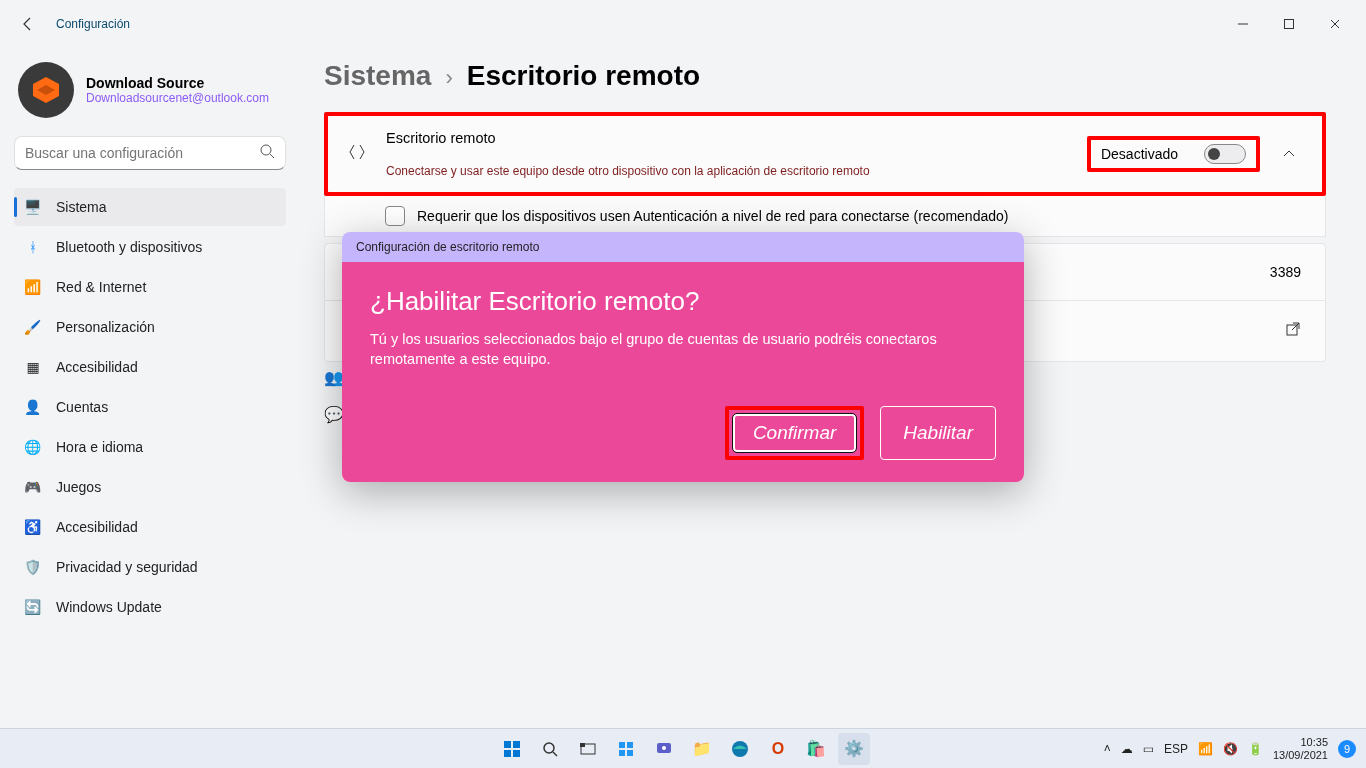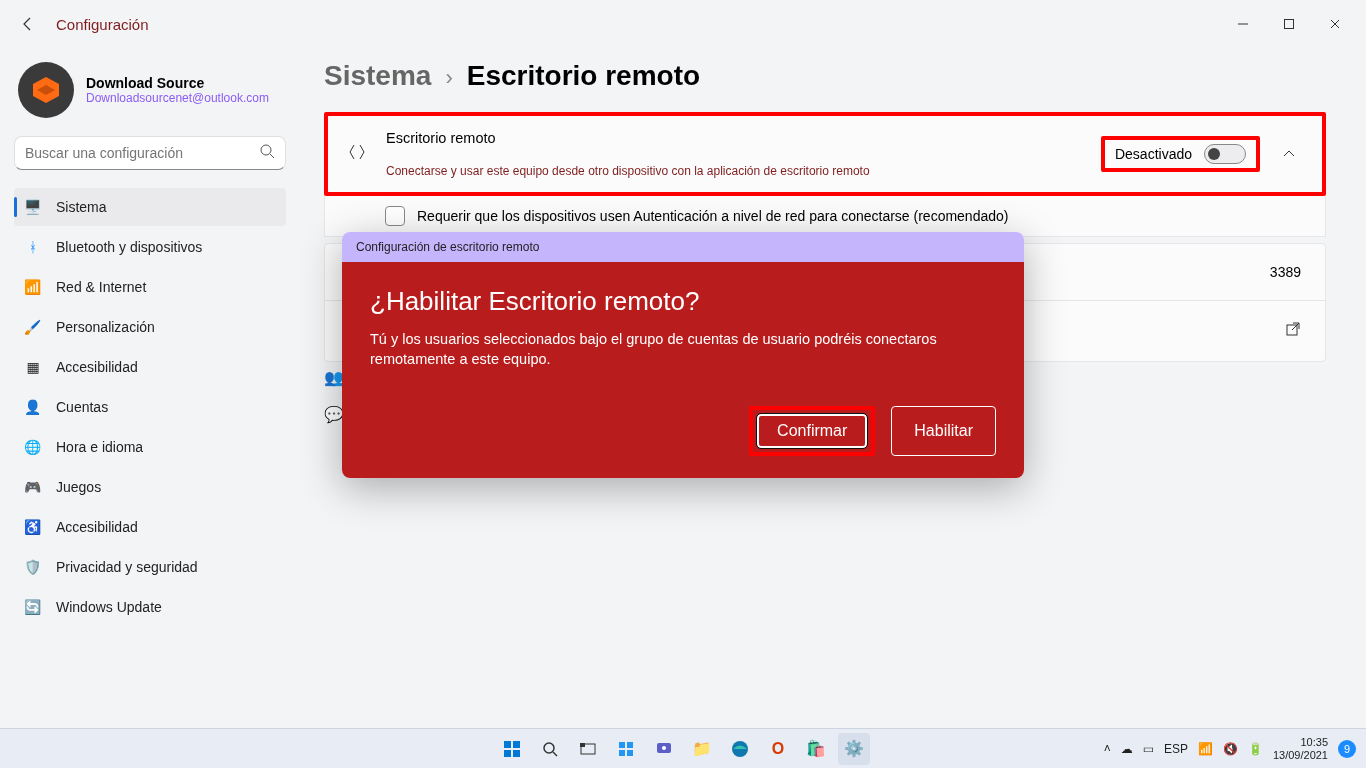--- a/index.html
+++ b/index.html
@@ -1,19 +1,19 @@
 <!DOCTYPE html>
 <html><head>
 <meta charset="utf-8">
 <style>
   * { box-sizing: border-box; margin: 0; padding: 0; font-family: "Segoe UI", sans-serif; }
   body { width: 1366px; height: 768px; background: #f3f4f6; overflow: hidden; position: relative; }
   .titlebar { height: 48px; display: flex; align-items: center; padding: 0 8px; }
   .back-btn { width: 40px; height: 40px; display:flex; align-items:center; justify-content:center; }
-  .titlebar-title { font-size: 15px; margin-left: 8px; color:#7f1d1d; }
+  .titlebar-title { font-size: 12px; margin-left: 8px; color:#0c4a6e; }
   .winctrls { margin-left: auto; display:flex; }
   .winctrl { width: 46px; height: 32px; display:flex; align-items:center; justify-content:center; color:#555; }
   .layout { display:flex; height: 680px; }
   .sidebar { width: 300px; padding: 8px 14px; }
   .profile { display:flex; align-items:center; gap:12px; padding: 6px 4px 18px 4px; }
   .avatar { width: 56px; height: 56px; border-radius:50%; background:#3a3a3a; display:flex; align-items:center; justify-content:center; }
   .profile-name { font-size: 14px; font-weight:600; }
   .profile-email { font-size: 12px; color:#8b5cf6; }
   .search { display:flex; align-items:center; background:#fff; border:1px solid #e0e0e0; border-bottom:1.5px solid #888; border-radius:8px; height:34px; padding:0 10px; margin-bottom:18px; }
   .search input { border:none; outline:none; flex:1; font-size:14px; background:transparent; }
@@ -26,39 +26,39 @@
   .breadcrumb { display:flex; align-items:baseline; gap:14px; margin-bottom:20px; }
   .bc-parent { font-size:28px; font-weight:600; color:#666; }
   .bc-sep { font-size:22px; color:#888; }
   .bc-current { font-size:28px; font-weight:600; color:#000; }
   .card { background:#fbfbfc; border:1px solid #e6e6e8; border-radius:4px; }
   .red-frame { border:4px solid #ff0000; border-radius:2px; padding:0; margin-bottom:0; position:relative; }
   .row { display:flex; align-items:center; padding:14px 18px; gap:18px; }
   .row-title { font-size:14.5px; color:#000; }
   .row-sub { font-size:12px; color:#7f1d1d; margin-top:18px; }
   .row-right { margin-left:auto; display:flex; align-items:center; gap:14px; }
-  .toggle-group { border:4px solid #ff0000; padding:4px 10px; display:flex; align-items:center; gap:12px; border-radius:2px;text-align:right; }
+  .toggle-group { border:4px solid #ff0000; padding:4px 10px; display:flex; align-items:center; gap:26px; border-radius:2px;text-align:right; }
   .toggle { width:42px; height:20px; border-radius:10px; background:#ededef; border:1px solid #888; position:relative; }
   .toggle-knob { width:12px; height:12px; border-radius:50%; background:#444; position:absolute; left:3px; top:3px; }
   .chev { width:30px; height:30px; display:flex; align-items:center; justify-content:center; }
   .subrow { padding:10px 18px 10px 60px; display:flex; align-items:center; gap:12px; }
   .checkbox { width:20px; height:20px; border:1.5px solid #888; border-radius:4px; background:#fff; }
   .port-row { display:flex; align-items:center; padding:20px 24px 20px 60px; }
   .port-val { margin-left:auto; font-size:14px; }
   .link-row { display:flex; align-items:center; padding:20px 24px 20px 60px; border-top:1px solid #e6e6e8; }
   .ext-icon { margin-left:auto; }
   .side-icons { position:absolute; left:24px; top:320px; display:flex; flex-direction:column; gap:18px; color:#333; }
   
   .dialog { position:absolute; left:342px; top:232px; width:682px; background:#fff; border-radius:8px; box-shadow:0 10px 40px rgba(0,0,0,0.3); overflow:hidden; }
   .dialog-header { background:#c4b5fd; padding:8px 14px; font-size:12px; color:#222; }
-  .dialog-body { background:#b91c1c; color:#fff; padding:24px 28px 22px 28px; }
+  .dialog-body { background:#ec4899; color:#fff; padding:24px 28px 22px 28px; }
   .dialog-title { font-size:26px; font-weight:400; margin-bottom:12px; }
   .dialog-text { font-size:14.5px; line-height:1.4; }
   .dialog-actions { display:flex; justify-content:flex-end; gap:16px; margin-top:36px; }
-  .dbtn { padding:7px 22px; border:1.5px solid #fff; background:transparent; color:#fff; font-size:16px; border-radius:4px; }
+  .dbtn { padding:7px 22px; border:1.5px solid #fff; background:transparent; color:#fff; font-size:19px; border-radius:4px;font-style:italic; }
   .dbtn.confirm-wrap { border:4px solid #ff0000; padding:4px; border-radius:2px; }
   .dbtn.confirm-inner { border:2px solid #fff; border-radius:4px; padding:6px 18px; display:inline-block; outline:1.5px solid #111; outline-offset:0; }
   
   .taskbar { position:absolute; left:0; right:0; bottom:0; height:40px; background:#e8edf5; border-top:1px solid #ccd4e0; display:flex; align-items:center; }
   .task-center { position:absolute; left:50%; transform:translateX(-50%); display:flex; gap:6px; }
   .task-ico { width:32px; height:32px; display:flex; align-items:center; justify-content:center; border-radius:4px; }
   .task-ico.active { background:#d7dfec; }
   .tray { margin-left:auto; display:flex; align-items:center; gap:10px; padding-right:10px; font-size:12px; color:#222; }
   .tray-time { text-align:right; line-height:1.1; font-size:11px; }
   .badge { width:18px; height:18px; border-radius:50%; background:#1a8cff; color:#fff; font-size:11px; display:flex; align-items:center; justify-content:center; }

